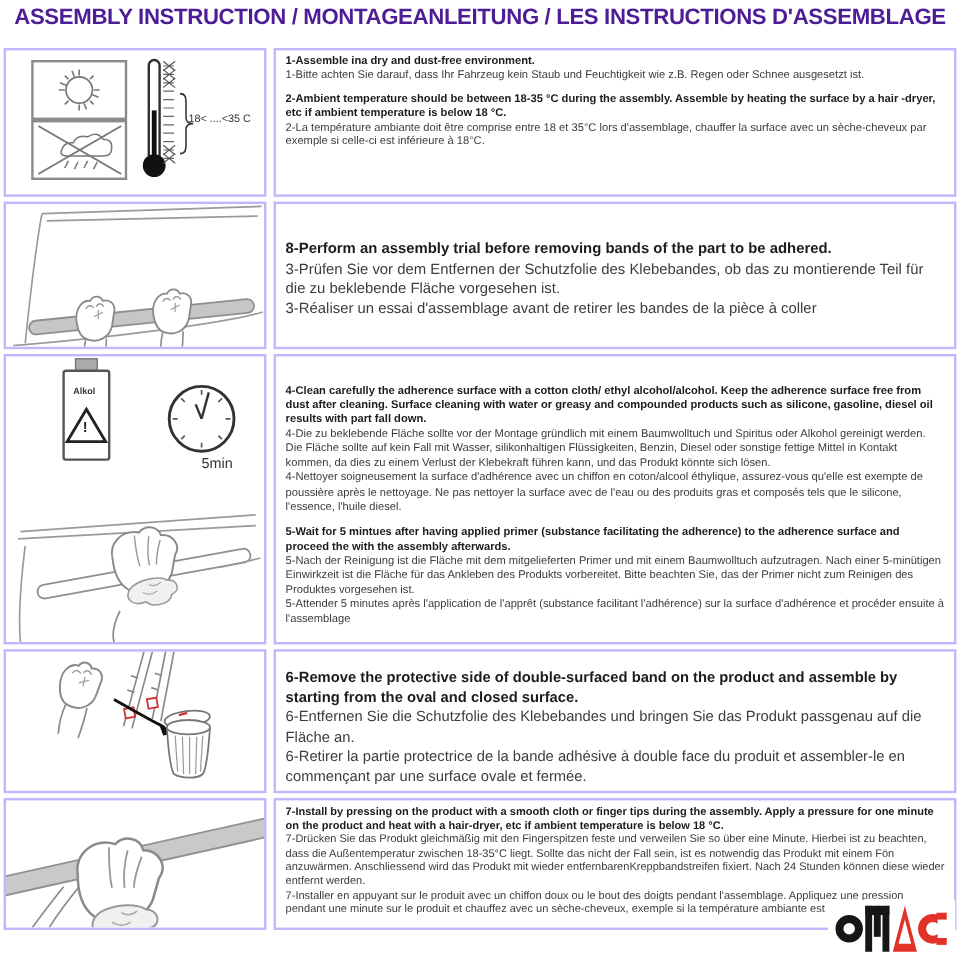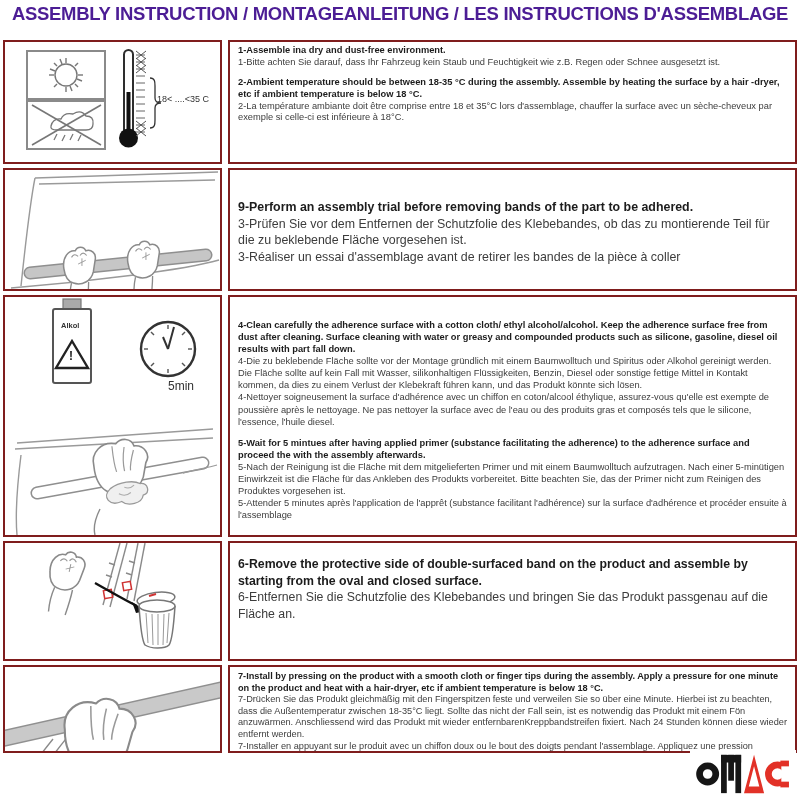--- a/index.html
+++ b/index.html
@@ -1,30 +1,30 @@
 <!DOCTYPE html>
 <html><head>
 <meta charset="utf-8">
 <style>
   html,body{margin:0;padding:0;background:#fff;width:800px;height:800px;overflow:hidden;
             font-family:"Liberation Sans", sans-serif;}
   .page{position:relative;width:800px;height:800px;background:#fff;}
   .title{position:absolute;top:3px;left:0;width:800px;text-align:center;
          font-weight:bold;font-size:18.5px;letter-spacing:-0.3px;color:#4c1d95;}
-  .cell{position:absolute;background:#fff;border:2px solid #7f1d1d;box-sizing:border-box;}
+  .cell{position:absolute;background:#fff;border:2px solid #c4b5fd;box-sizing:border-box;}
   .left{left:3px;width:219px;overflow:hidden;}
   .right{left:228px;width:569px;padding:4px 8px;color:#3c3c3c;overflow:hidden;}
   p{margin:0;}
   .en{font-weight:bold;color:#1c1c1c;}
   .item + .item{margin-top:8px;}
   .r1{top:40px;height:124px;}
   .r2{top:168px;height:123px;}
   .r3{top:295px;height:242px;}
   .r4{top:541px;height:120px;}
-  .r5{top:665px;height:88px;}
+  .r5{top:665px;height:110px;}
   .right.r1{font-size:9.3px;line-height:1.28;padding-top:3px;}
   .right.r2{font-size:12.4px;line-height:1.35;padding-top:29px;}
   .right.r3{font-size:9.3px;line-height:1.3;padding-top:22px;}
   .right.r3 .item + .item{margin-top:9px;}
   .right.r4{font-size:12.3px;line-height:1.35;padding-top:13px;}
   .right.r5{font-size:9.2px;line-height:1.26;padding-top:4px;}
   .ill-label{position:absolute;color:#333;font-size:9px;}
   .logo{position:absolute;left:690px;top:750px;width:106px;height:47px;background:#fff;
         display:flex;align-items:center;padding-left:6px;box-sizing:border-box;}
   svg{display:block;}
@@ -133,21 +133,21 @@
         <path d="M6,118 C80,112 180,100 214,90"></path>
       </g>
       <line x1="25" y1="103" x2="201" y2="85" stroke="#8f8f8f" stroke-width="13" stroke-linecap="round"></line>
       <line x1="25" y1="103" x2="201" y2="85" stroke="#c6c6c6" stroke-width="10" stroke-linecap="round"></line>
       <use href="#fist" transform="translate(57,76) scale(0.95)"></use>
       <use href="#fist" transform="translate(121,70) scale(0.95)"></use>
     </svg>
   </div>
   <div class="cell right r2">
     <div class="item">
-      <p class="en">9-Perform an assembly trial before removing bands of the part to be adhered.</p>
+      <p class="en">8-Perform an assembly trial before removing bands of the part to be adhered.</p>
       <p>3-Prüfen Sie vor dem Entfernen der Schutzfolie des Klebebandes, ob das zu montierende Teil für die zu beklebende Fläche vorgesehen ist.</p>
       <p>3-Réaliser un essai d'assemblage avant de retirer les bandes de la pièce à coller</p>
     </div>
   </div>
 
   <div class="cell left r3">
     <svg width="215" height="238" viewBox="0 0 215 238">
       <g>
         <rect x="58" y="2" width="18" height="11" fill="#aaa" stroke="#777" stroke-width="1.2"></rect>
         <rect x="48" y="12" width="38" height="74" rx="2" fill="#fff" stroke="#555" stroke-width="2"></rect>
@@ -222,20 +222,21 @@
             <line x1="159" y1="71" x2="158" y2="102"></line>
           <line x1="164" y1="70" x2="162" y2="100"></line>
         </g>
       </g>
     </svg>
   </div>
   <div class="cell right r4">
     <div class="item">
       <p class="en">6-Remove the protective side of double-surfaced band on the product and assemble by starting from the oval and closed surface.</p>
       <p>6-Entfernen Sie die Schutzfolie des Klebebandes und bringen Sie das Produkt passgenau auf die Fläche an.</p>
+      <p>6-Retirer la partie protectrice de la bande adhésive à double face du produit et assembler-le en commençant par une surface ovale et fermée.</p>
     </div>
   </div>
 
   <div class="cell left r5">
     <svg width="215" height="106" viewBox="0 0 215 106">
       <line x1="-4" y1="72" x2="220" y2="22" stroke="#909090" stroke-width="17"></line>
       <line x1="-4" y1="72" x2="220" y2="22" stroke="#c9c9c9" stroke-width="14"></line>
       <path d="M36,106 C46,90 56,78 64,68 M22,106 C32,92 40,82 48,72" fill="none" stroke="#8a8a8a" stroke-width="1.4"></path>
       <use href="#clothhand" transform="translate(52,26) scale(1.3)"></use>
     </svg>

